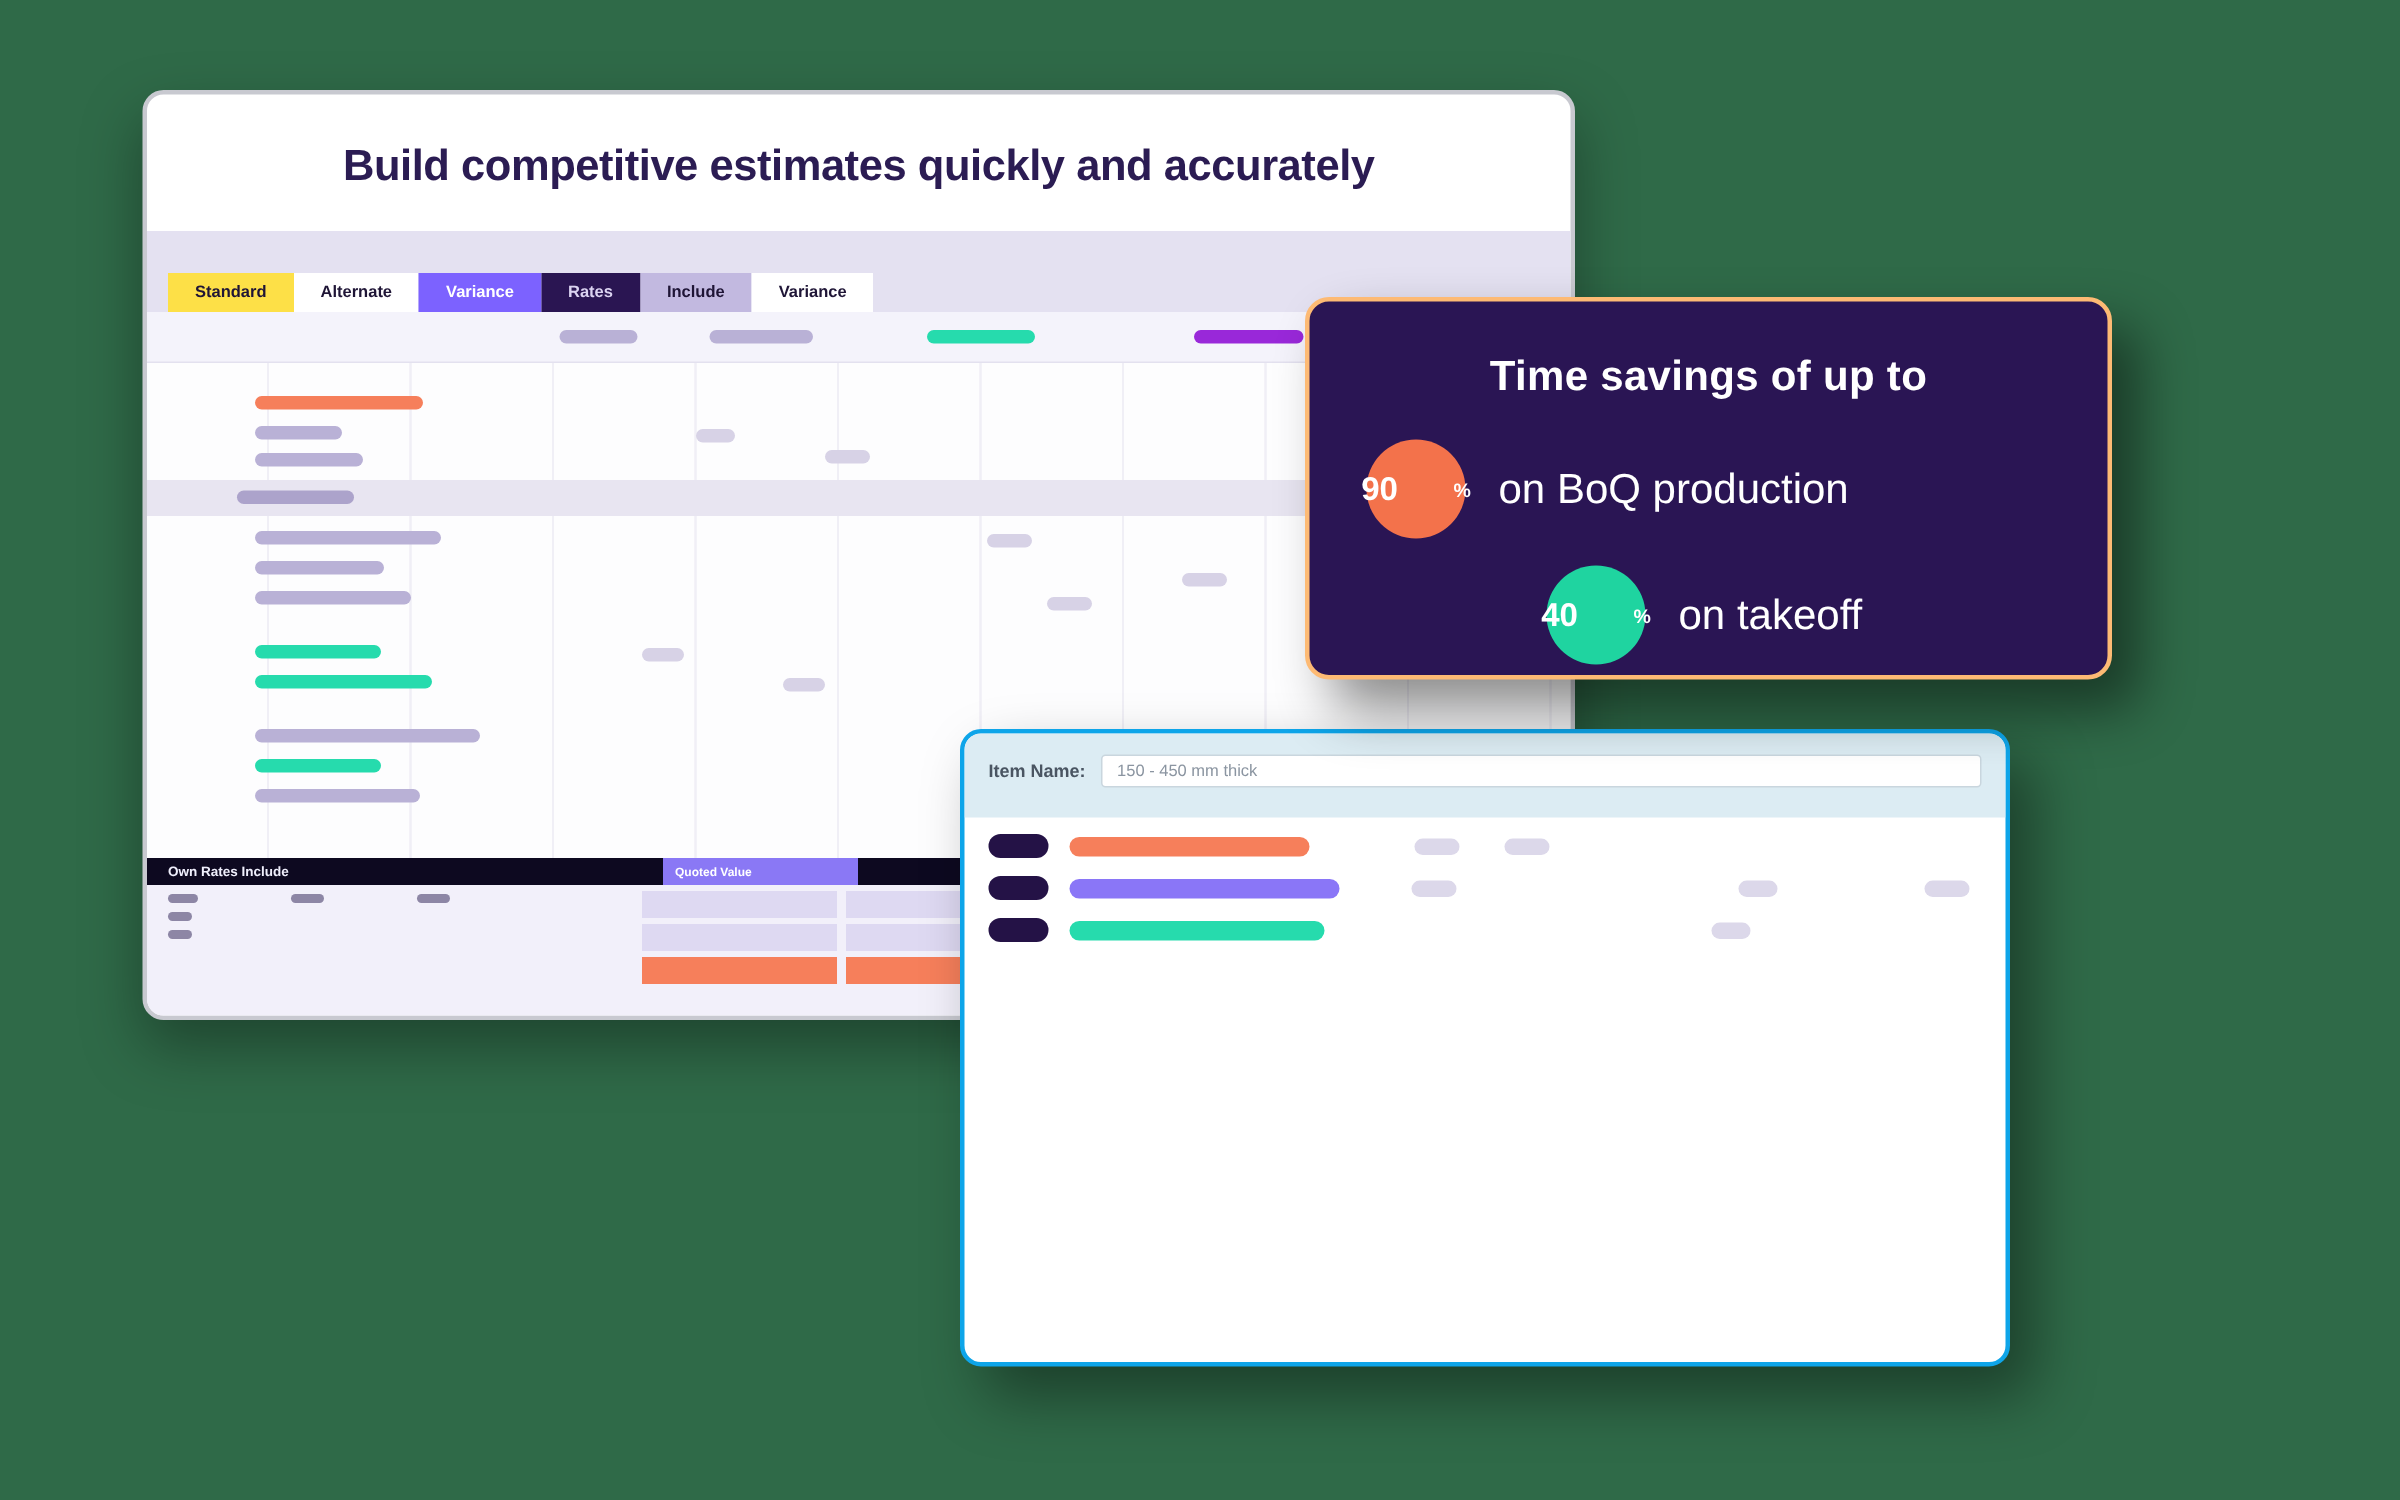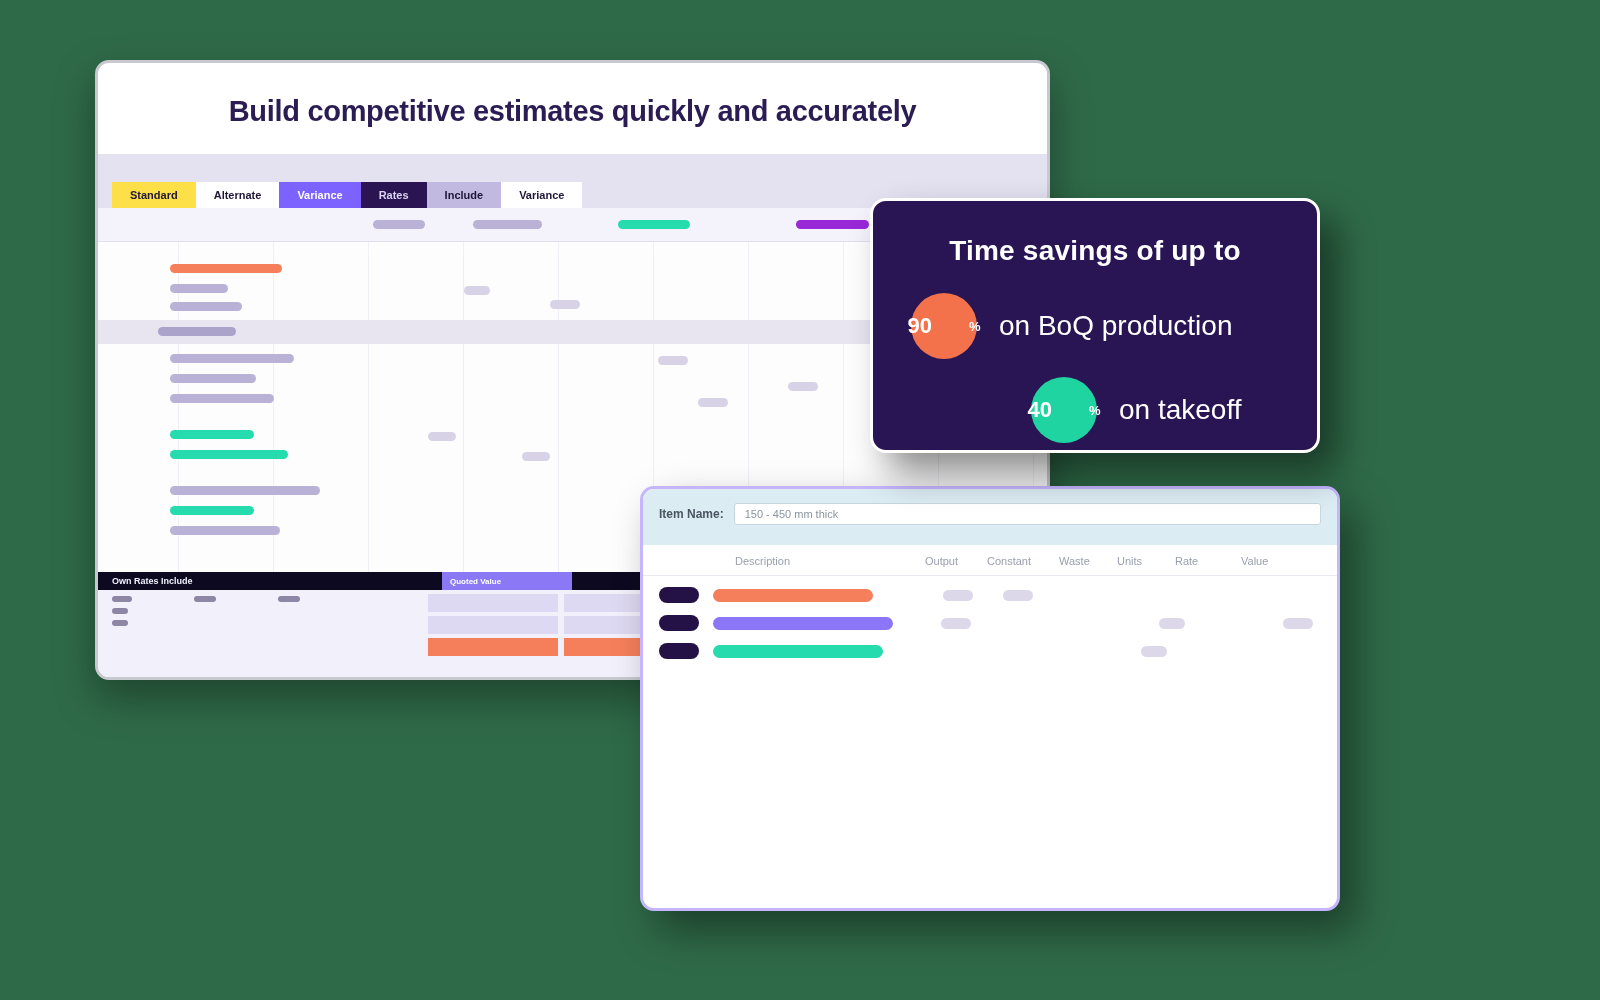--- a/index.html
+++ b/index.html
@@ -103,27 +103,27 @@
   }
   .footer-grid { position:relative; height:90px; background:#f2f0fa;}
   .footer-grid .cell{position:absolute;height:18px;}
   .footer-grid .pale{background:#ded9f2;}
   .footer-grid .orange{background:#f67f5b;}
 
   
   .stat-card {
     position:absolute;
     left: 870px; top: 198px;
-    width: 450px; height: 255px;
+    width: 538px; height: 255px;
     background:#2a1554;
     border-radius:16px;
     color:#fff;
     padding: 34px 38px 30px;
     box-shadow: 18px 20px 36px rgba(0,0,0,.45);
-    border: 3px solid #ffffff;
+    border: 3px solid #fdba74;
   }
   .stat-title { font-size:28px; font-weight:600; text-align:center; letter-spacing:.2px; }
   .stat-row { display:flex; align-items:center; gap:22px; margin-top:26px;}
   .stat-row.second { margin-left: 120px; margin-top:18px;}
   .circle {
     width:66px;height:66px;border-radius:50%;
     display:flex;align-items:center;justify-content:center;
     font-weight:700; font-size:22px; flex-shrink:0;gap:36px;
   }
   .circle small{font-size:13px; font-weight:700; margin-left:1px;}
@@ -131,21 +131,21 @@
   .circle.teal{background:#1fd4a0;}
   .stat-label{font-size:28px;font-weight:500;}
 
   
   .detail-window {
     position:absolute;
     left: 640px; top: 486px;
     width: 700px; height: 425px;
     background:#fff;
     border-radius:14px;
-    border:3px solid #c4b5fd;
+    border:3px solid #0ea5e9;
     box-shadow: 16px 20px 40px rgba(0,0,0,.4);
     overflow:hidden;
   }
   .detail-header {
     background:#dcecf3;
     padding:14px 16px 10px;
     font-size:12px; color:#4a5562;
   }
   .dh-row1{display:flex;align-items:center;gap:10px;margin-bottom:10px;}
   .dh-row1 .lbl{font-weight:600;}
@@ -262,29 +262,20 @@
 <div class="detail-window">
   <div class="detail-header">
     <div class="dh-row1">
       <span class="lbl">Item Name:</span>
       <div class="val">
           <span>150 - 450 mm thick</span>
         </div>
     </div>
   </div>
 
-  <div class="detail-cols">
-    <span>Description</span>
-    <span>Output</span>
-    <span>Constant</span>
-    <span>Waste</span>
-    <span>Units</span>
-    <span>Rate</span>
-    <span>Value</span>
-  </div>
 
   <div class="detail-rows">
     <div class="drow">
       <div class="dtag"></div>
       <div class="dbar" style="width:160px;background:#f67f5b"></div>
       <div style="width:42px"></div>
       <div class="dstub" style="width:30px"></div>
       <div class="dstub" style="width:30px;margin-left:16px"></div>
     </div>
     <div class="drow">

